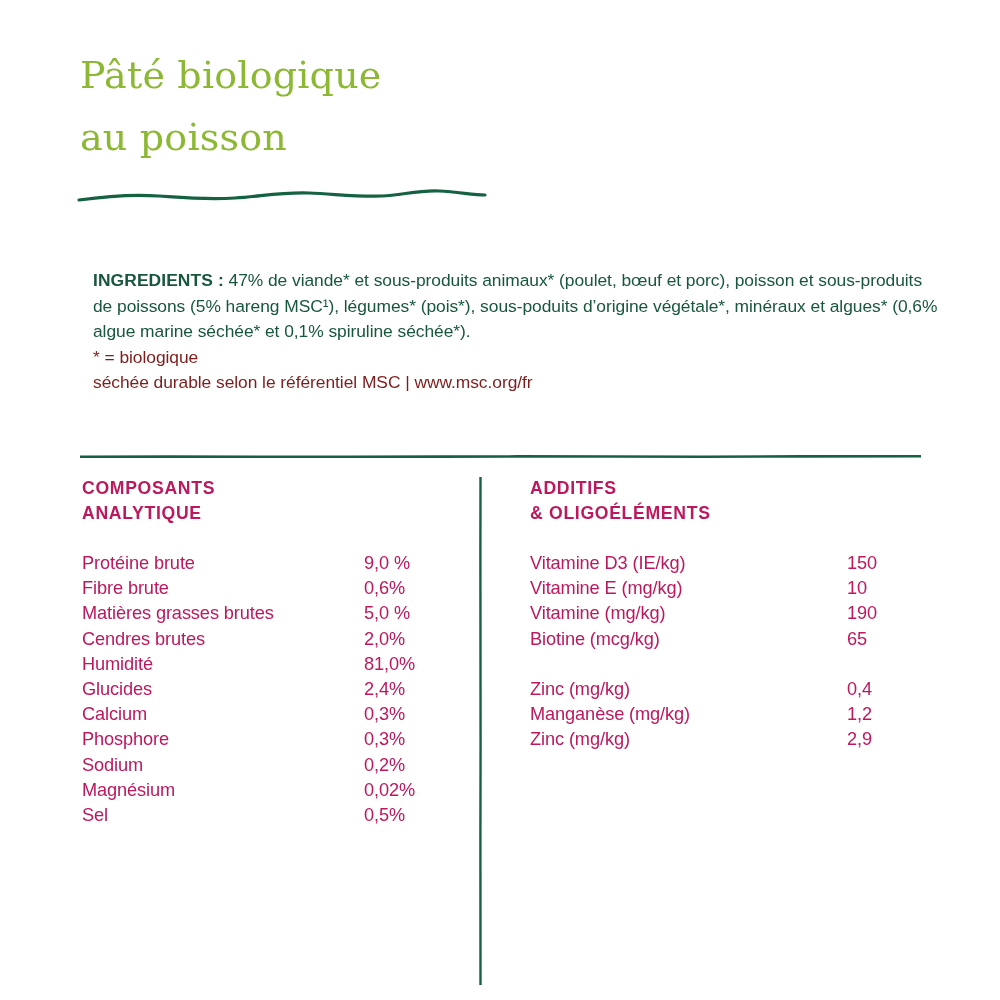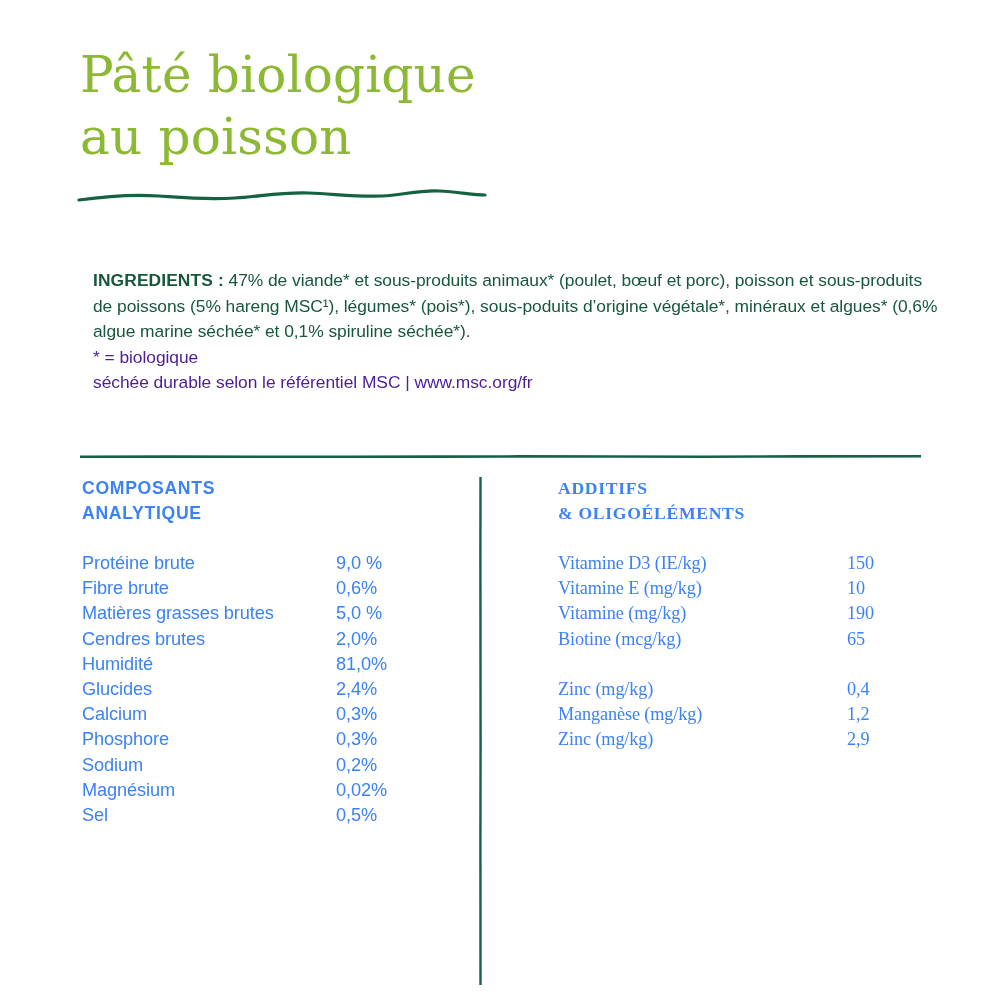--- a/index.html
+++ b/index.html
@@ -20,21 +20,21 @@
   
   .title-block {
     position: absolute;
     left: 80px;
     top: 44px;
     width: 620px;
   }
   .title-line {
     font-family: "DejaVu Serif", "Liberation Serif", serif;
     color: #8cb833;
-    font-size: 50px;
+    font-size: 38px;
     line-height: 62px;
     letter-spacing: 0.2px;
     white-space: nowrap;
   }
   .title-underline {
     position: absolute;
     left: 77px;
     top: 186px;
     width: 410px;
     height: 20px;
@@ -49,21 +49,21 @@
     color: #17573b;
     font-size: 17.4px;
     line-height: 25.5px;
     letter-spacing: -0.05px;
   }
   .ingredients b {
     font-weight: 700;
     letter-spacing: 0.1px;
   }
   .ing-note {
-    color: #4c1d95;
+    color: #7f1d1d;
     font-size: 17.4px;
     line-height: 25.5px;
   }
 
   
   .hrule {
     position: absolute;
     left: 80px;
     top: 455px;
     width: 841px;
@@ -73,44 +73,44 @@
     position: absolute;
     left: 479px;
     top: 477px;
     width: 3px;
     height: 508px;
   }
 
   
   .col {
     position: absolute;
-    color: #3b82f6;
+    color: #be185d;
   }
   .col-left  { left: 82px;  top: 476px; width: 360px; }
-  .col-right { left: 558px; top: 476px; width: 380px; font-family: Liberation Serif, serif; }
+  .col-right { left: 530px; top: 476px; width: 380px; }
 
   .col-head {
     font-weight: 700;
     font-size: 17.6px;
     line-height: 25px;
     letter-spacing: 0.7px;
   }
   .rows {
     margin-top: 27px;
   }
   .row {
     display: flex;
     height: 25.2px;
     align-items: baseline;
     font-size: 18.2px;
     letter-spacing: -0.1px;
     text-align: center;
   }
   .row .lbl { flex: 0 0 auto; }
-  .row .val { position: absolute; }
+  .row .val { position: absolute; margin-left: 28px; }
 
   .col-left .row  .val { left: 254px; }
   .col-right .row .val { left: 289px; }
   .row { position: relative; }
 
   .spacer { height: 25.2px; }
   .spacer-small { height: 25.2px; }
 </style>
 </head>
 <body>

